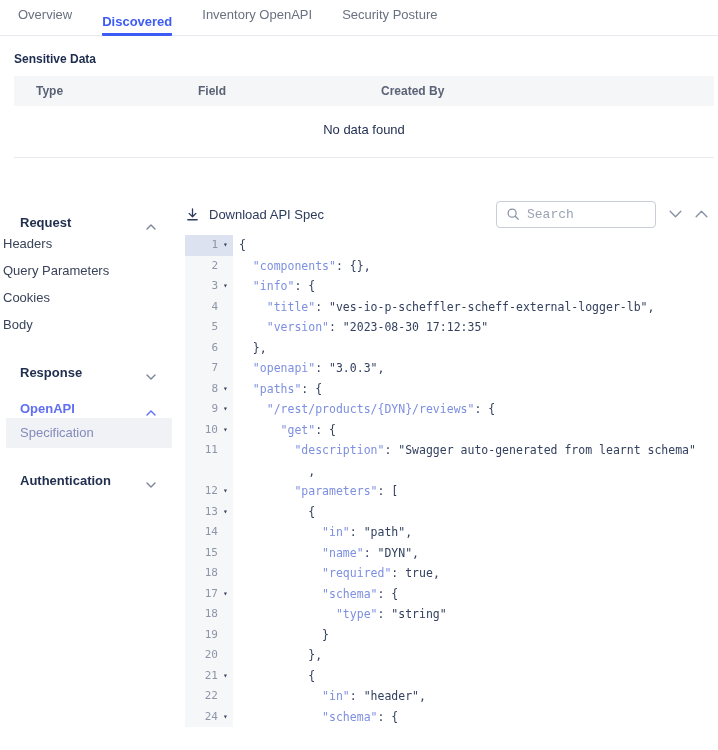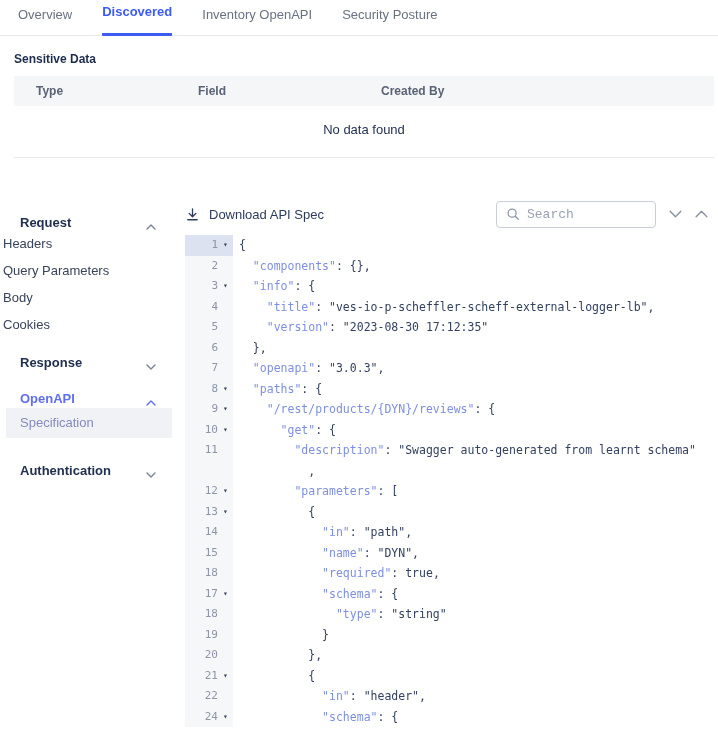--- a/index.html
+++ b/index.html
@@ -9,21 +9,21 @@
     background:#ffffff;
     color:#1e2b4e;
     overflow:hidden;
   }
 
   
   .tabbar { display:flex; gap:30px; padding-left:18px; height:36px;
             align-items:flex-end; border-bottom:1px solid #e7e9ee; }
   .tab { font-size:13px; color:#69707f; padding-bottom:13px; cursor:pointer; white-space:nowrap; }
   .tab.active { color:#3d5bf5; font-weight:bold; border-bottom:3px solid #3d5bf5;
-                padding-bottom:14px; margin-bottom:-1px; border-radius:1px;text-align:center; }
+                padding-bottom:4px; margin-bottom:-1px; border-radius:1px;text-align:center; }
 
   
   .section-title { margin:16px 0 10px 14px; font-size:12px; font-weight:bold; color:#1d2b4e; }
   .sens-table { margin:0 4px 0 14px; }
   .thead { display:grid; grid-template-columns:1fr 1fr 1fr 1fr; background:#f5f6f8;
            height:30px; align-items:center; font-size:12px; font-weight:bold; color:#5a6375; }
   .thead .th:nth-child(1){ padding-left:22px; }
   .thead .th:nth-child(2){ padding-left:9px; }
   .thead .th:nth-child(3){ padding-left:17px; }
   .thead .th:nth-child(4){ padding-left:20px; }
@@ -34,21 +34,21 @@
   .lower { display:flex; }
   .sidebar { width:172px; flex:none; padding-top:44px; }
   .side-head { display:flex; justify-content:space-between; align-items:flex-end;
                height:28px; padding:0 16px 0 20px; font-size:13px; font-weight:bold;
                color:#22304f; cursor:pointer; }
   .side-head.blue { color:#5f6ef2; }
   .side-item { height:27px; line-height:27px; padding-left:3px; font-size:13px;
                color:#39435a; cursor:pointer; }
   .side-item.selected { background:#f1f2f5; color:#848bbd; height:30px; line-height:30px;
                         margin:2px 0 0 6px; padding-left:14px; }
-  .mt14 { margin-top:4px; } .mt8 { margin-top:8px; } .mt12 { margin-top:12px; }
+  .mt14 { margin-top:14px; } .mt8 { margin-top:8px; } .mt12 { margin-top:12px; }
   .chev { display:inline-flex; }
 
   
   .main { flex:1; padding:42px 10px 0 13px; min-width:0; }
   .toolbar { display:flex; align-items:center; height:28px; }
   .download { display:flex; align-items:center; gap:9px; cursor:pointer; }
   .download-label { font-size:13px; color:#2c3a5c; }
   .spacer { flex:1; }
   .searchbox { display:flex; align-items:center; gap:7px; width:160px; height:27px;
                border:1px solid #c8cdd8; border-radius:4px; padding:0 9px; background:#fff; }
@@ -96,22 +96,22 @@
     <div class="side-head">
       <span>Request</span>
       <span class="chev">
         <svg width="10" height="6" viewBox="0 0 10 6">
             <path d="M1 5l4-4 4 4" stroke="#7c8598" stroke-width="1.4" fill="none" stroke-linecap="round" stroke-linejoin="round"></path>
           </svg>
       </span>
     </div>
     <div class="side-item">Headers</div>
     <div class="side-item">Query Parameters</div>
+    <div class="side-item">Cookies</div>
     <div class="side-item">Body</div>
-    <div class="side-item">Cookies</div>
 
     <div class="side-head mt14">
       <span>Response</span>
       <span class="chev">
         <svg width="10" height="6" viewBox="0 0 10 6">
             <path d="M1 1l4 4 4-4" stroke="#7c8598" stroke-width="1.4" fill="none" stroke-linecap="round" stroke-linejoin="round"></path>
           </svg>
       </span>
     </div>
 

